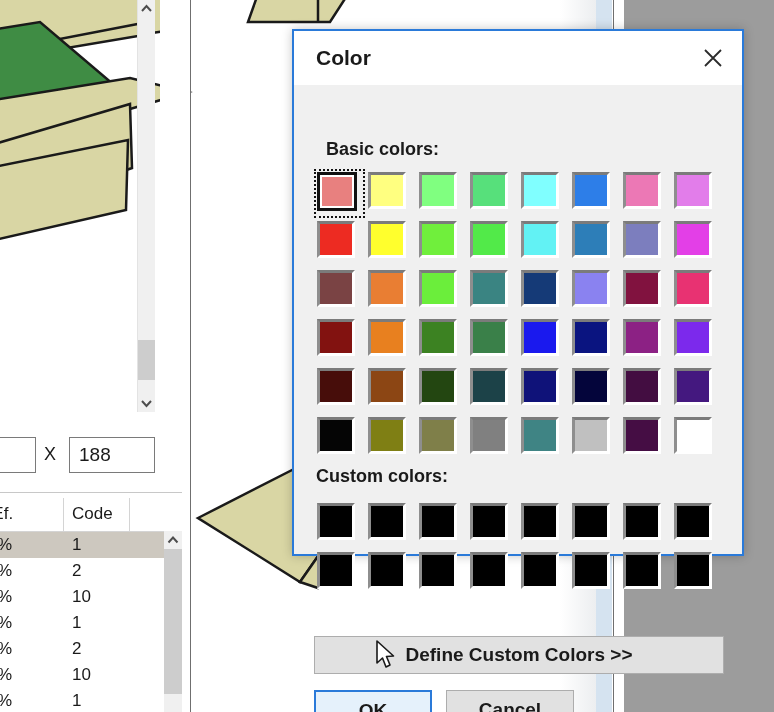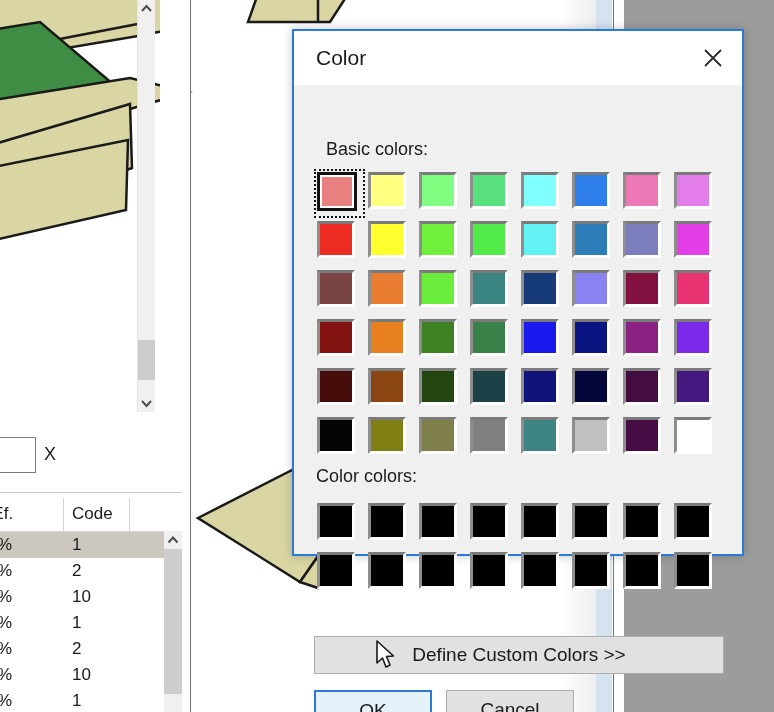--- a/index.html
+++ b/index.html
@@ -178,20 +178,21 @@
 
   
   .dialog {
     position: absolute;
     left: 292px; top: 29px;
     width: 452px; height: 527px;
     background: #f0f0f0;
     border: 2px solid #2a7ad9;
     box-sizing: border-box;
     box-shadow: 0 0 10px rgba(0,0,0,0.22);
+    font-weight: bold;
   }
   .titlebar {
     position: relative;
     height: 54px;
     background: #ffffff;
   }
   .title-text {
     position: absolute;
     left: 22px; top: 15px;
     font-size: 21px;
@@ -319,20 +320,21 @@
         <div class="arrow down">
           <svg width="17" height="17" viewBox="0 0 17 17">
               <path d="M4 6 L8.5 11 L13 6" fill="none" stroke="#4d4d4d" stroke-width="2"></path>
             </svg>
         </div>
       </div>
 
       <div class="value-row">
         <div class="tbox a"></div>
         <span class="xlabel">X</span>
+        <div class="tbox b">188</div>
       </div>
 
       <div class="panel-divider"></div>
 
       <div class="tbl">
         <div class="tbl-head">
           <div class="th c0">Vol Ef.</div>
           <div class="th c1">Code</div>
           <div class="th c2"></div>
         </div>
@@ -533,21 +535,21 @@
             <div class="swatch" style="background: rgb(192, 192, 192);"></div>
           </div>
           <div class="swatch-cell">
             <div class="swatch" style="background: rgb(69, 13, 68);"></div>
           </div>
           <div class="swatch-cell">
             <div class="swatch" style="background: rgb(255, 255, 255);"></div>
           </div>
         </div>
 
-      <div class="section-label label-custom">Color colors:</div>
+      <div class="section-label label-custom">Custom colors:</div>
       <div class="grid grid-custom" id="grid-custom">
           <div class="swatch-cell">
             <div class="swatch" style="background: rgb(0, 0, 0);"></div>
           </div>
           <div class="swatch-cell">
             <div class="swatch" style="background: rgb(0, 0, 0);"></div>
           </div>
           <div class="swatch-cell">
             <div class="swatch" style="background: rgb(0, 0, 0);"></div>
           </div>

